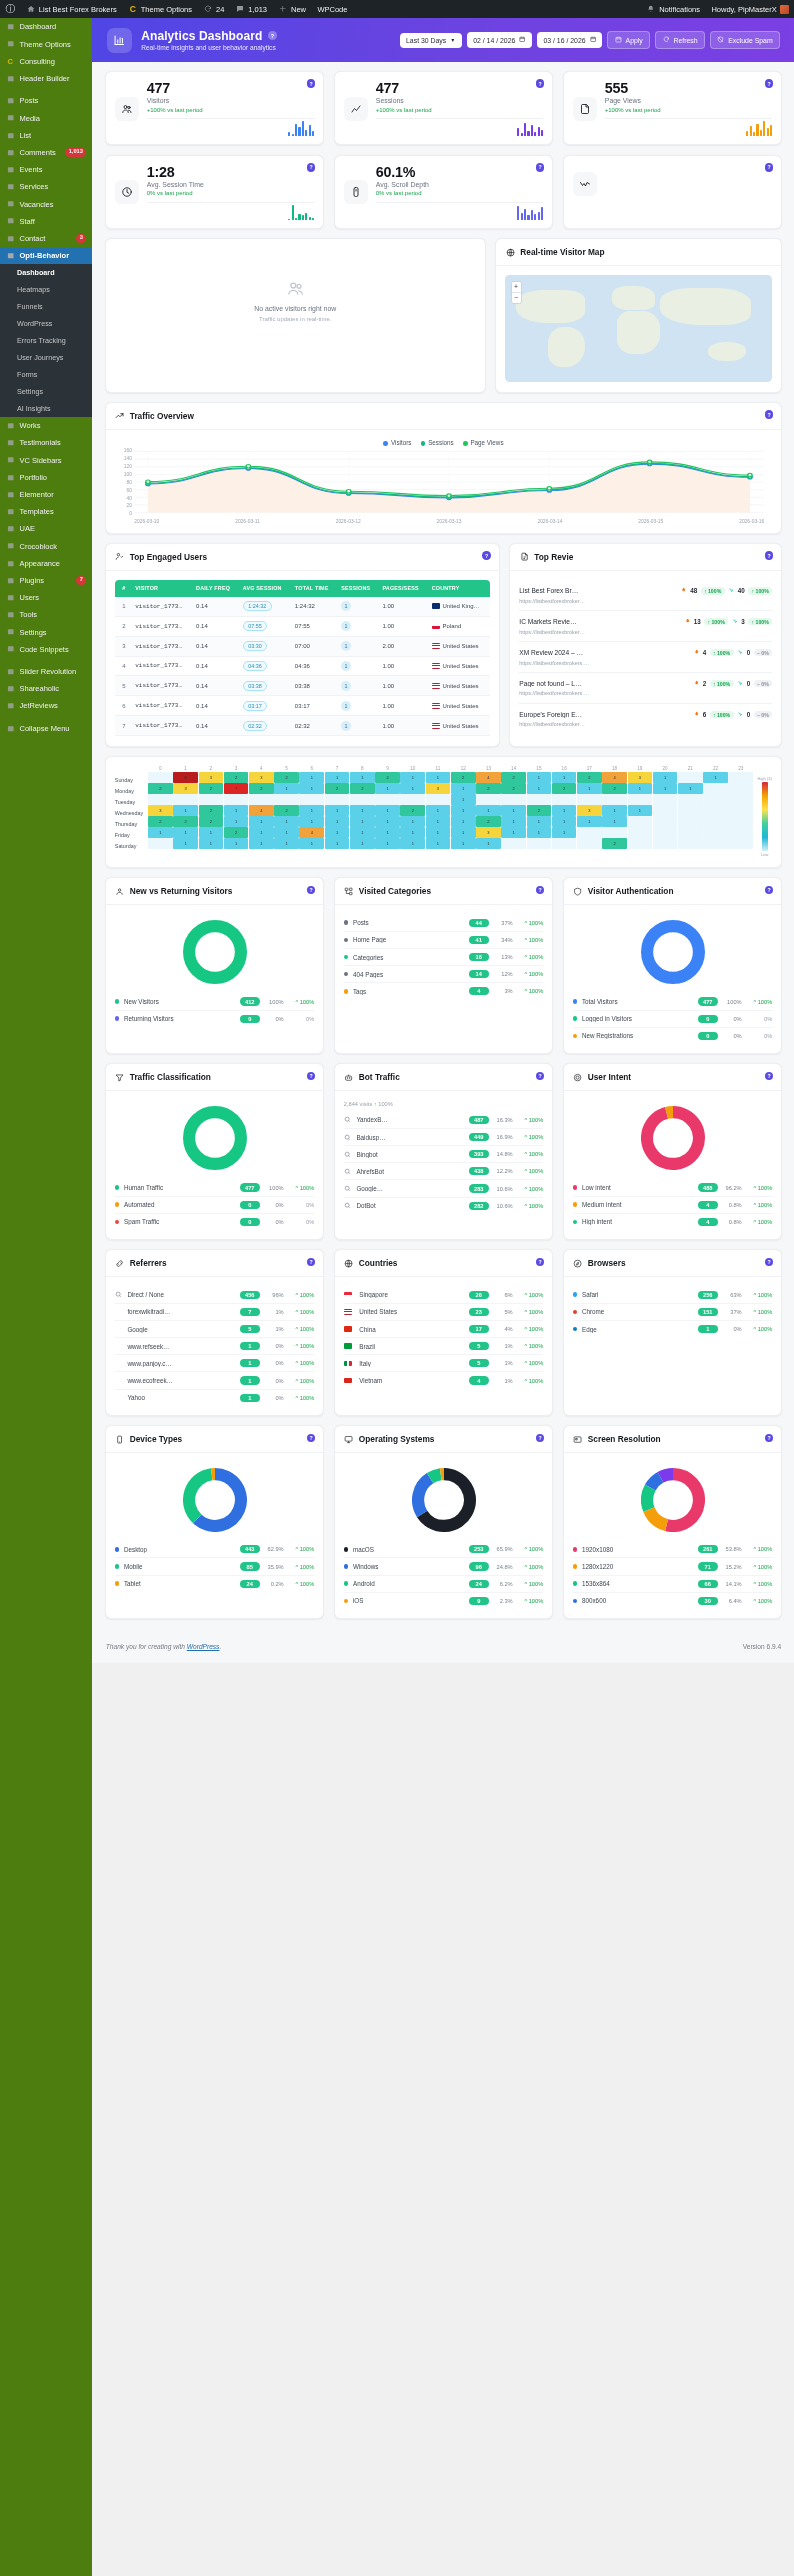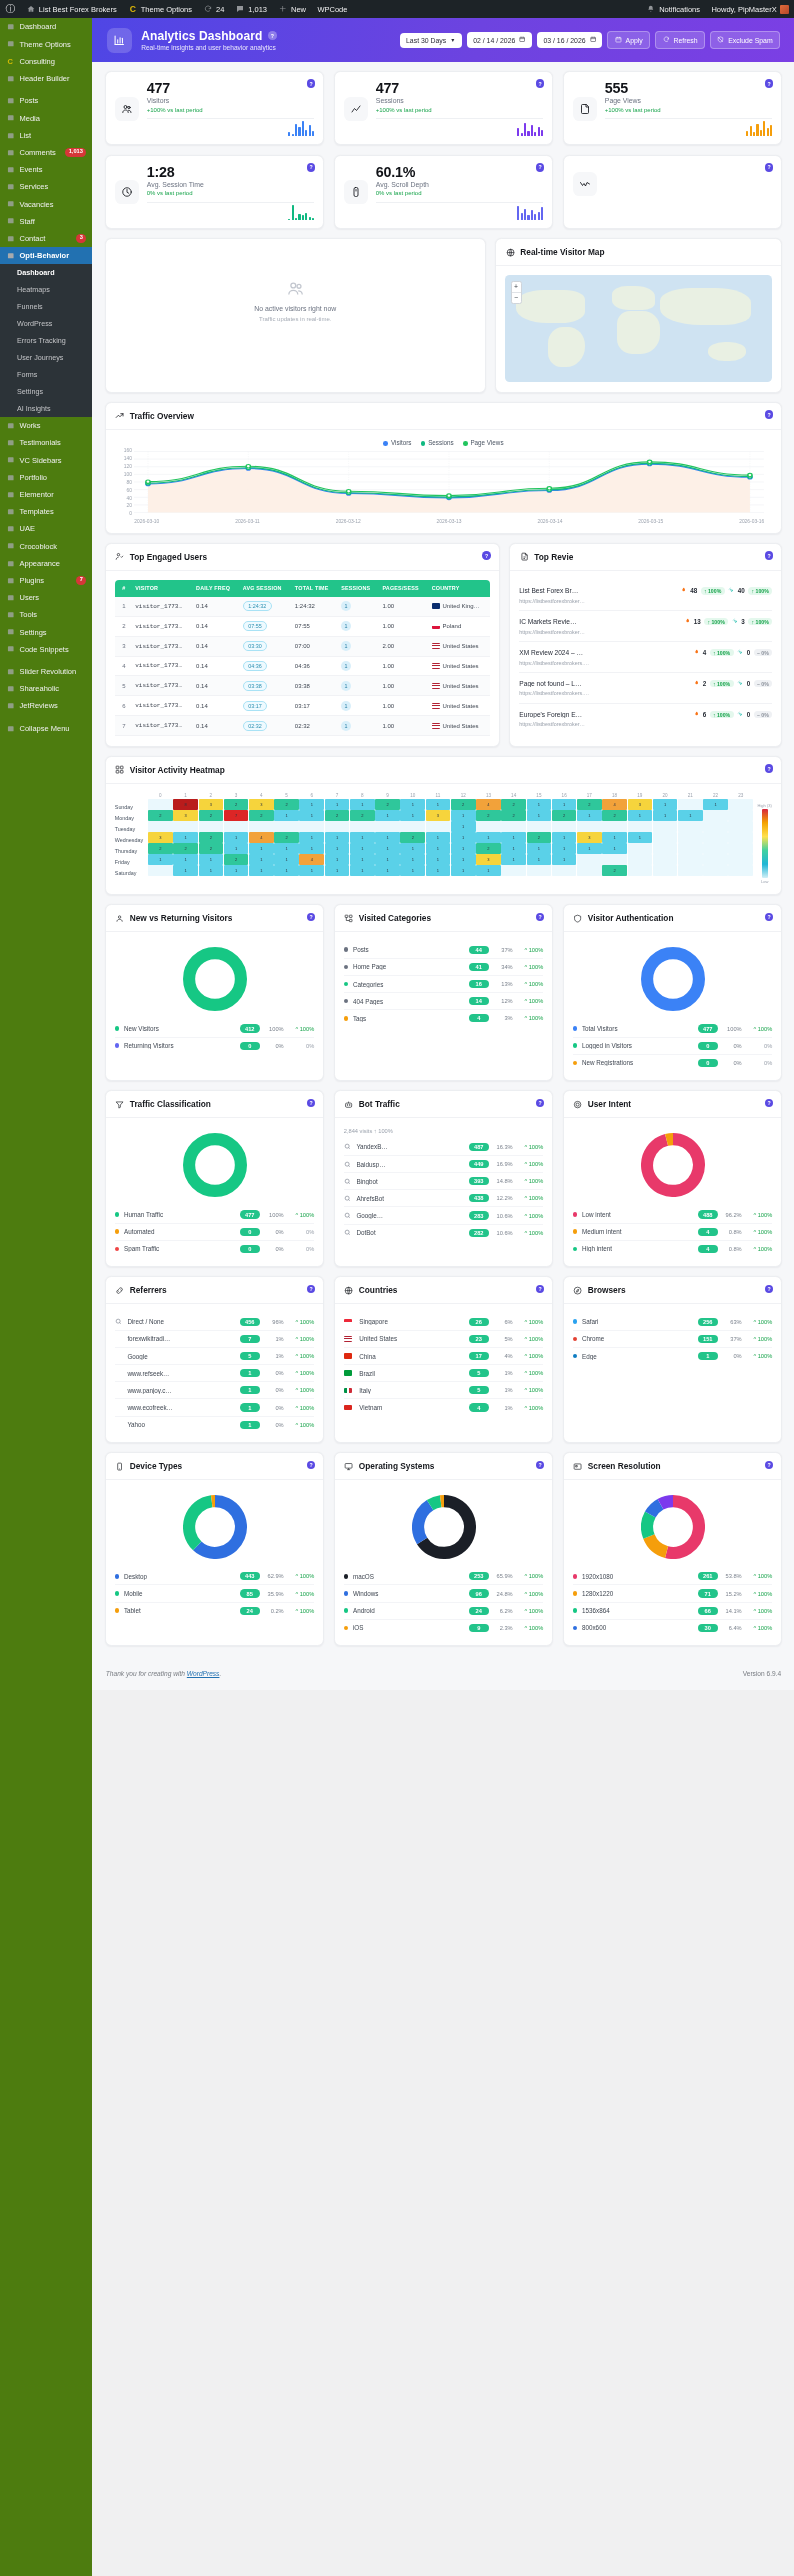--- a/index.html
+++ b/index.html
@@ -1105,32 +1105,20 @@
                   <span class="tag-zero">– 0%</span>
                 </div>
                 <div class="tp-url">https://listbestforexbroker…</div>
               </div>
             </div>
         </div>
       </div>
 
       <div class="row">
         <div class="card">
-          <div class="card-head">
-            <span class="hico">
-              <svg width="9.2" height="9.2" viewBox="0 0 24 24" fill="none" stroke="#16181d" stroke-width="1.8">
-                  <rect x="3" y="3" width="7" height="7" rx="1"></rect>
-                  <rect x="14" y="3" width="7" height="7" rx="1"></rect>
-                  <rect x="3" y="14" width="7" height="7" rx="1"></rect>
-                  <rect x="14" y="14" width="7" height="7" rx="1"></rect>
-                </svg>
-            </span>
-            <span class="ctitle">Visitor Activity Heatmap</span>
-            <span class="help-dot">?</span>
-          </div>
           <div class="card-body">
             <div class="hm-grid">
               <div class="hm-labels" id="hm-days">
                   <div>Sunday</div>
                   <div>Monday</div>
                   <div>Tuesday</div>
                   <div>Wednesday</div>
                   <div>Thursday</div>
                   <div>Friday</div>
                   <div>Saturday</div>

